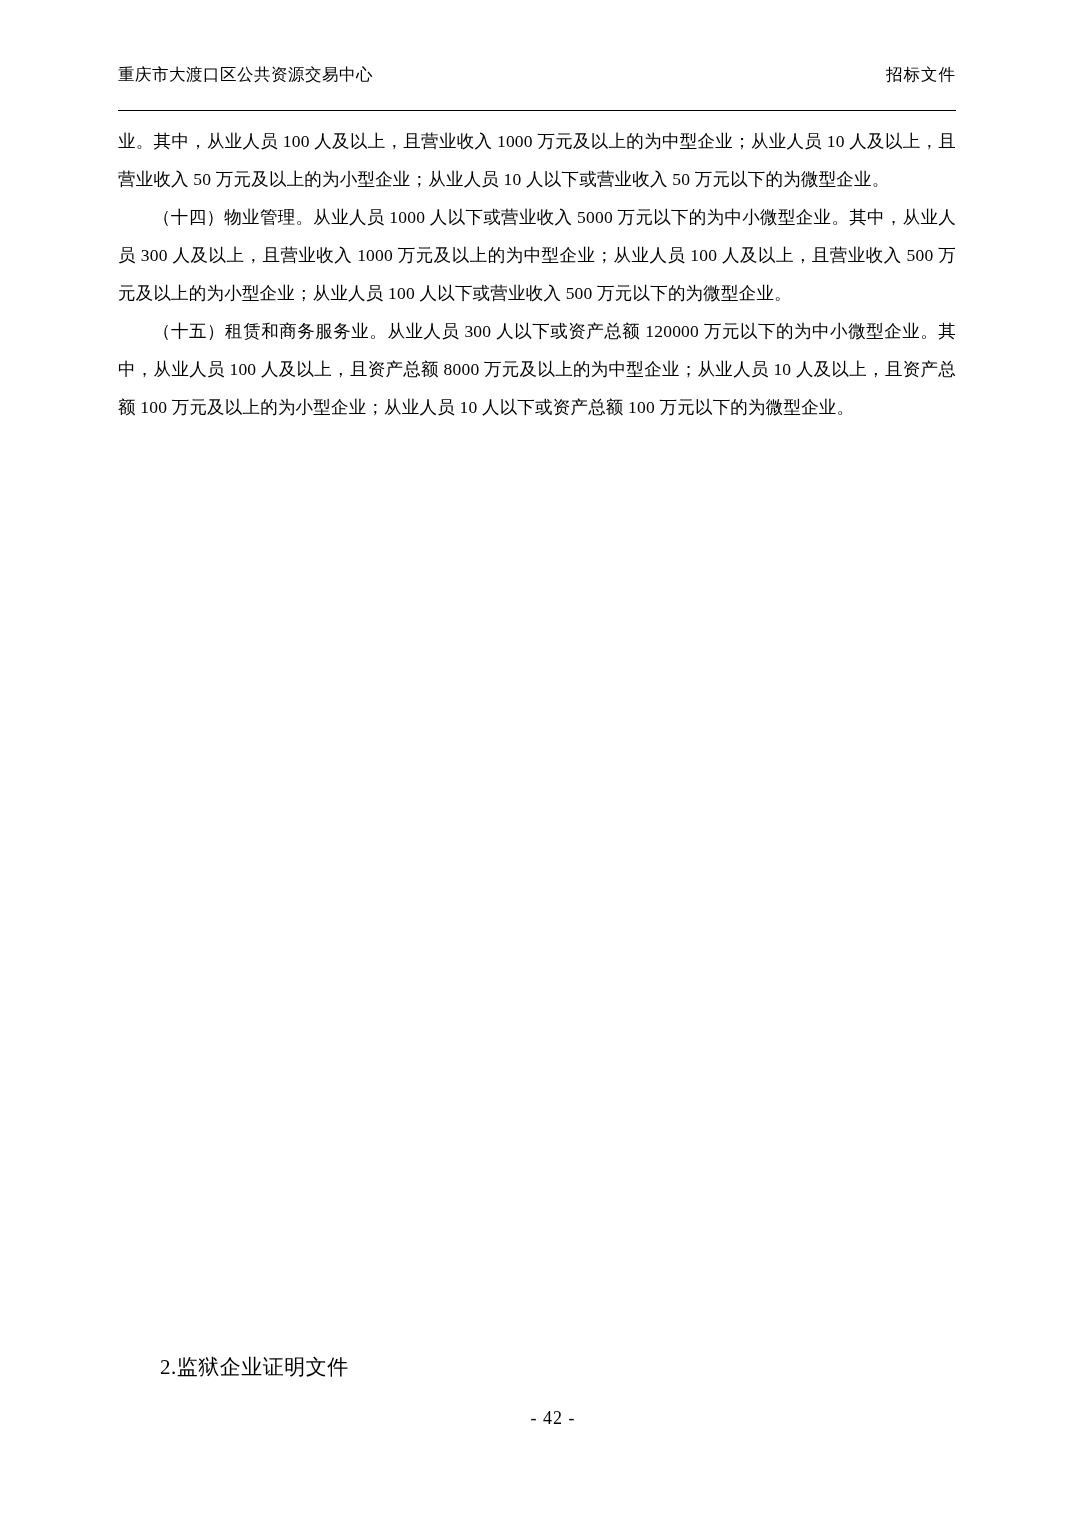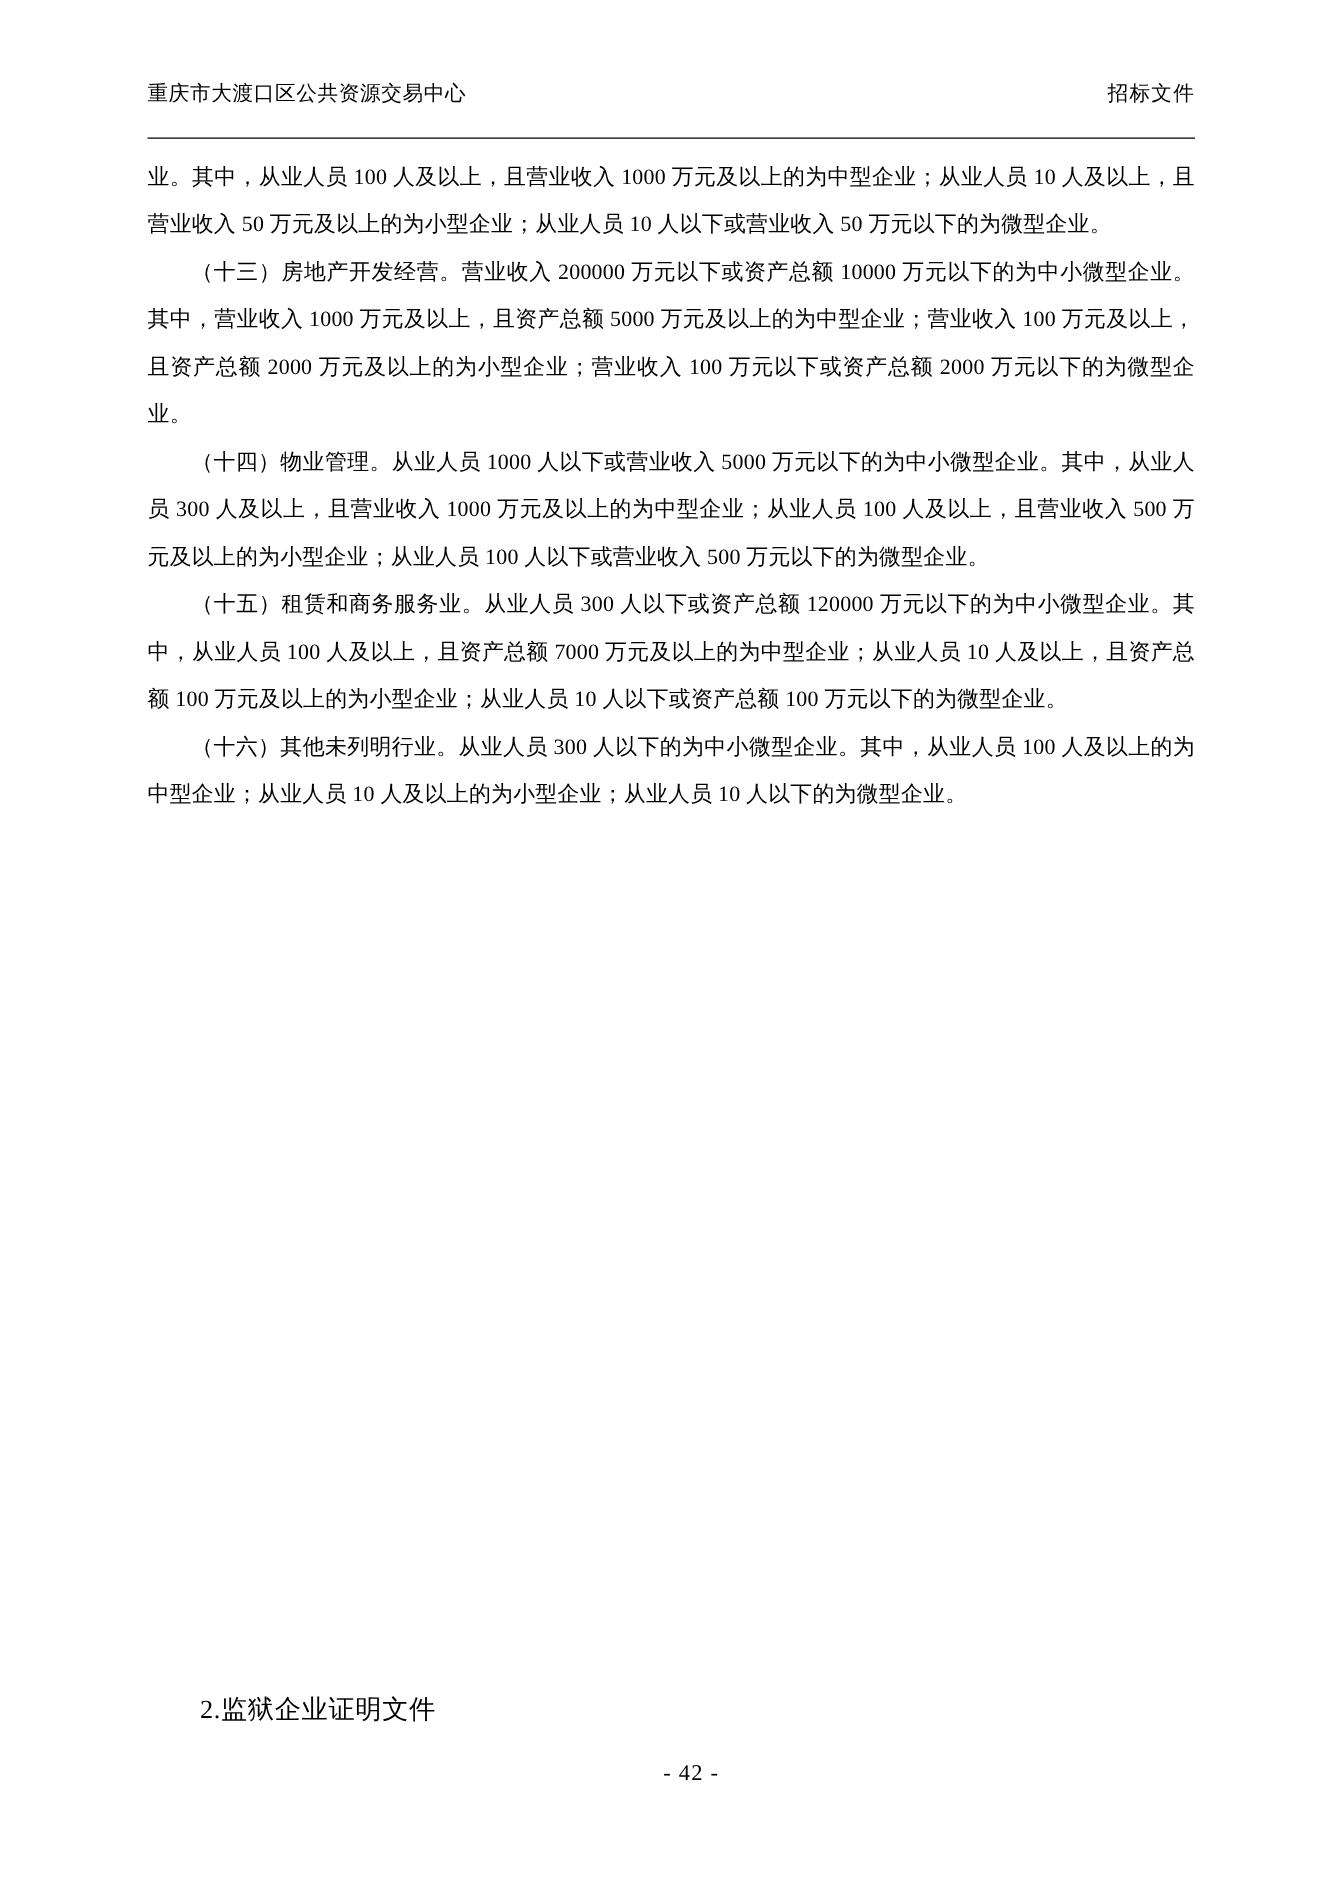--- a/index.html
+++ b/index.html
@@ -93,23 +93,21 @@
 <div class="page">
 
   <div class="header">
     <span class="header-left">重庆市大渡口区公共资源交易中心</span>
     <span class="header-right">招标文件</span>
   </div>
   <div class="header-rule"></div>
 
   <div class="content">
     <p class="para">业。其中，从业人员 100 人及以上，且营业收入 1000 万元及以上的为中型企业；从业人员 10 人及以上，且营业收入 50 万元及以上的为小型企业；从业人员 10 人以下或营业收入 50 万元以下的为微型企业。</p>
-    <p class="para indent">（十三）房地产开发经营。营业收入 200000 万元以下或资产总额 10000 万元以下的为中小微型企业。其中，营业收入 1000 万元及以上，且资产总额 5000 万元及以上的为中型企业；营业收入 100 万元及以上，且资产总额 2000 万元及以上的为小型企业；营业收入 100 万元以下或资产总额 2000 万元以下的为微型企业。</p>
     <p class="para indent">（十四）物业管理。从业人员 1000 人以下或营业收入 5000 万元以下的为中小微型企业。其中，从业人员 300 人及以上，且营业收入 1000 万元及以上的为中型企业；从业人员 100 人及以上，且营业收入 500 万元及以上的为小型企业；从业人员 100 人以下或营业收入 500 万元以下的为微型企业。</p>
-    <p class="para indent">（十五）租赁和商务服务业。从业人员 300 人以下或资产总额 120000 万元以下的为中小微型企业。其中，从业人员 100 人及以上，且资产总额 7000 万元及以上的为中型企业；从业人员 10 人及以上，且资产总额 100 万元及以上的为小型企业；从业人员 10 人以下或资产总额 100 万元以下的为微型企业。</p>
-    <p class="para indent">（十六）其他未列明行业。从业人员 300 人以下的为中小微型企业。其中，从业人员 100 人及以上的为中型企业；从业人员 10 人及以上的为小型企业；从业人员 10 人以下的为微型企业。</p>
+    <p class="para indent">（十五）租赁和商务服务业。从业人员 300 人以下或资产总额 120000 万元以下的为中小微型企业。其中，从业人员 100 人及以上，且资产总额 8000 万元及以上的为中型企业；从业人员 10 人及以上，且资产总额 100 万元及以上的为小型企业；从业人员 10 人以下或资产总额 100 万元以下的为微型企业。</p>
   </div>
 
   <div class="footer-note">2.监狱企业证明文件</div>
 
   <div class="page-number">- 42 -</div>
 
 </div>
 
 </body></html>

